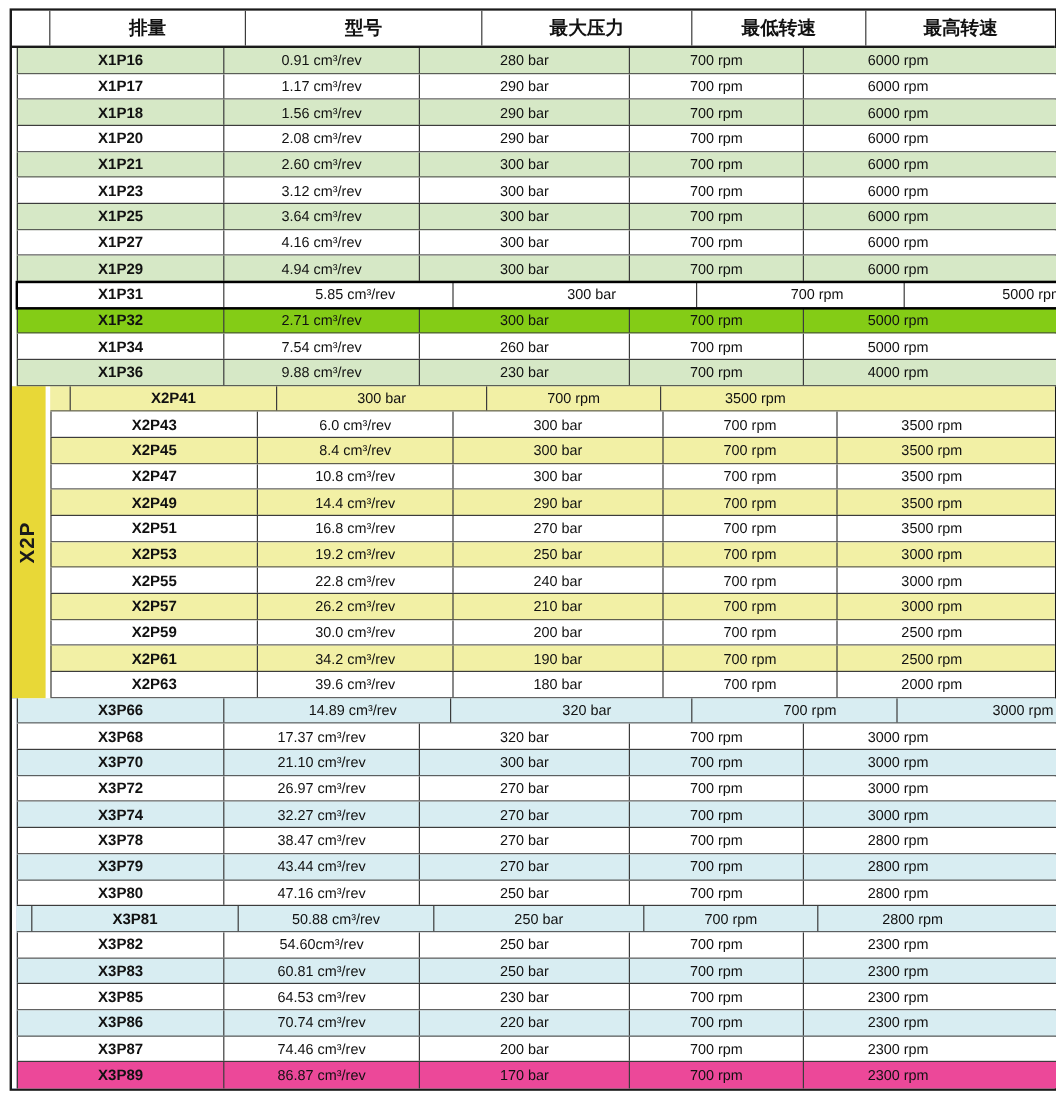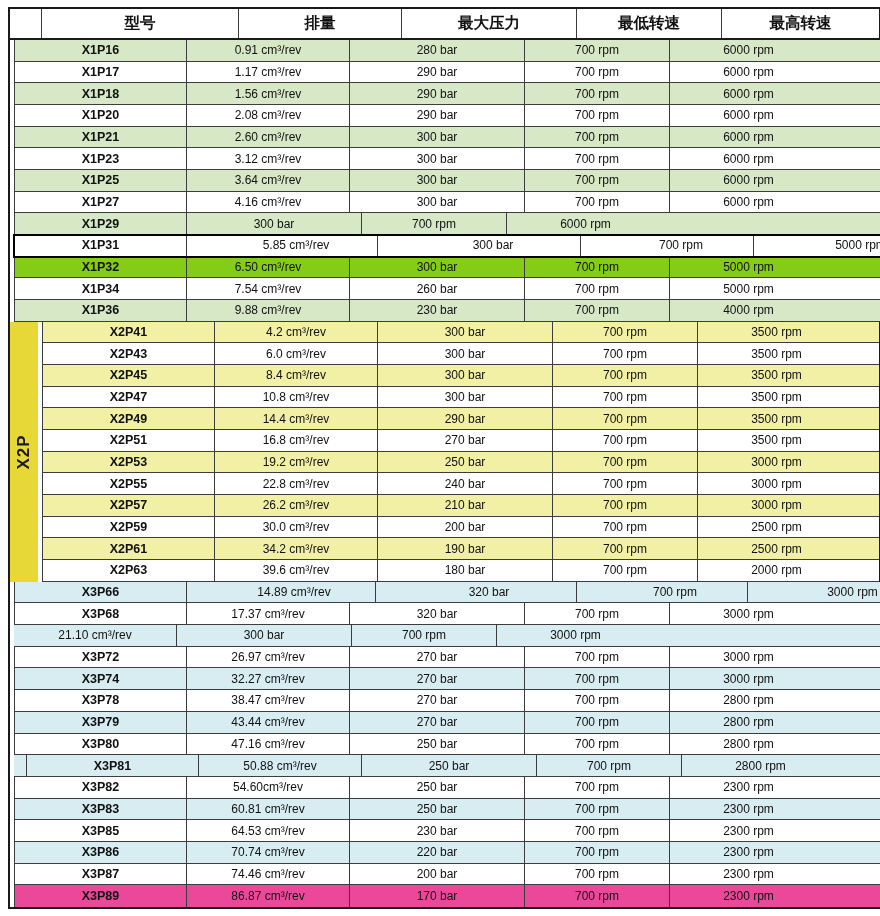--- a/index.html
+++ b/index.html
@@ -86,22 +86,22 @@
     outline-offset: -1px;
     gap: 28px;
   }
 </style>
 </head>
 <body>
 
 <div class="spec-table">
   <div class="header-row">
     <div class="cell col-corner"></div>
+    <div class="cell col-disp">排量</div>
     <div class="cell col-model">型号</div>
-    <div class="cell col-disp">排量</div>
     <div class="cell col-pres">最大压力</div>
     <div class="cell col-minspd">最低转速</div>
     <div class="cell col-maxspd">最高转速</div>
   </div>
   <div id="table-body">
   <div class="group">
     <div class="bar" style="background: rgb(91, 166, 46);">
       <span class="bar-label" style="color: rgb(255, 255, 255);">X1P</span>
     </div>
     <div class="rows">
@@ -164,36 +164,37 @@
   <div class="row">
     <div class="cell c-model">X1P27</div>
     <div class="cell c-disp">4.16 cm³/rev</div>
     <div class="cell c-pres">300 bar</div>
     <div class="cell c-minspd">700 rpm</div>
     <div class="cell c-maxspd">6000 rpm</div>
   </div>
 
   <div class="row" style="background: rgb(214, 232, 198);">
     <div class="cell c-model">X1P29</div>
+    <div class="cell c-disp">4.94 cm³/rev</div>
     <div class="cell c-pres">300 bar</div>
     <div class="cell c-minspd">700 rpm</div>
     <div class="cell c-maxspd">6000 rpm</div>
   </div>
 
   <div class="row highlight">
     <div class="cell c-model">X1P31</div>
     <div class="cell c-disp">5.85 cm³/rev</div>
     <div class="cell c-pres">300 bar</div>
     <div class="cell c-minspd">700 rpm</div>
     <div class="cell c-maxspd">5000 rpm</div>
   </div>
 
   <div class="row" style="background: #84cc16;">
     <div class="cell c-model">X1P32</div>
-    <div class="cell c-disp">6.50 cm³/rev</div>
+    <div class="cell c-disp">2.71 cm³/rev</div>
     <div class="cell c-pres">300 bar</div>
     <div class="cell c-minspd">700 rpm</div>
     <div class="cell c-maxspd">5000 rpm</div>
   </div>
 
   <div class="row">
     <div class="cell c-model">X1P34</div>
     <div class="cell c-disp">7.54 cm³/rev</div>
     <div class="cell c-pres">260 bar</div>
     <div class="cell c-minspd">700 rpm</div>
@@ -208,23 +209,22 @@
     <div class="cell c-maxspd">4000 rpm</div>
   </div>
 </div>
   </div>
 
   <div class="group">
     <div class="bar" style="background: rgb(232, 216, 55);">
       <span class="bar-label" style="color: rgb(26, 26, 26);">X2P</span>
     </div>
     <div class="rows">
-  <div class="row" style="background: rgb(242, 240, 165);">
+  <div class="row" style="background: rgb(242, 240, 165); padding-left: 16px;">
     <div class="cell c-model">X2P41</div>
-    <div class="cell c-disp">4.2  cm³/rev</div>
     <div class="cell c-pres">300 bar</div>
     <div class="cell c-minspd">700 rpm</div>
     <div class="cell c-maxspd">3500 rpm</div>
   </div>
 
   <div class="row">
     <div class="cell c-model">X2P43</div>
     <div class="cell c-disp">6.0  cm³/rev</div>
     <div class="cell c-pres">300 bar</div>
     <div class="cell c-minspd">700 rpm</div>
@@ -328,20 +328,21 @@
 
   <div class="row">
     <div class="cell c-model">X3P68</div>
     <div class="cell c-disp">17.37 cm³/rev</div>
     <div class="cell c-pres">320 bar</div>
     <div class="cell c-minspd">700 rpm</div>
     <div class="cell c-maxspd">3000 rpm</div>
   </div>
 
   <div class="row" style="background: rgb(216, 237, 242);">
+    <div class="cell c-model">X3P70</div>
     <div class="cell c-disp">21.10 cm³/rev</div>
     <div class="cell c-pres">300 bar</div>
     <div class="cell c-minspd">700 rpm</div>
     <div class="cell c-maxspd">3000 rpm</div>
   </div>
 
   <div class="row">
     <div class="cell c-model">X3P72</div>
     <div class="cell c-disp">26.97 cm³/rev</div>
     <div class="cell c-pres">270 bar</div>

